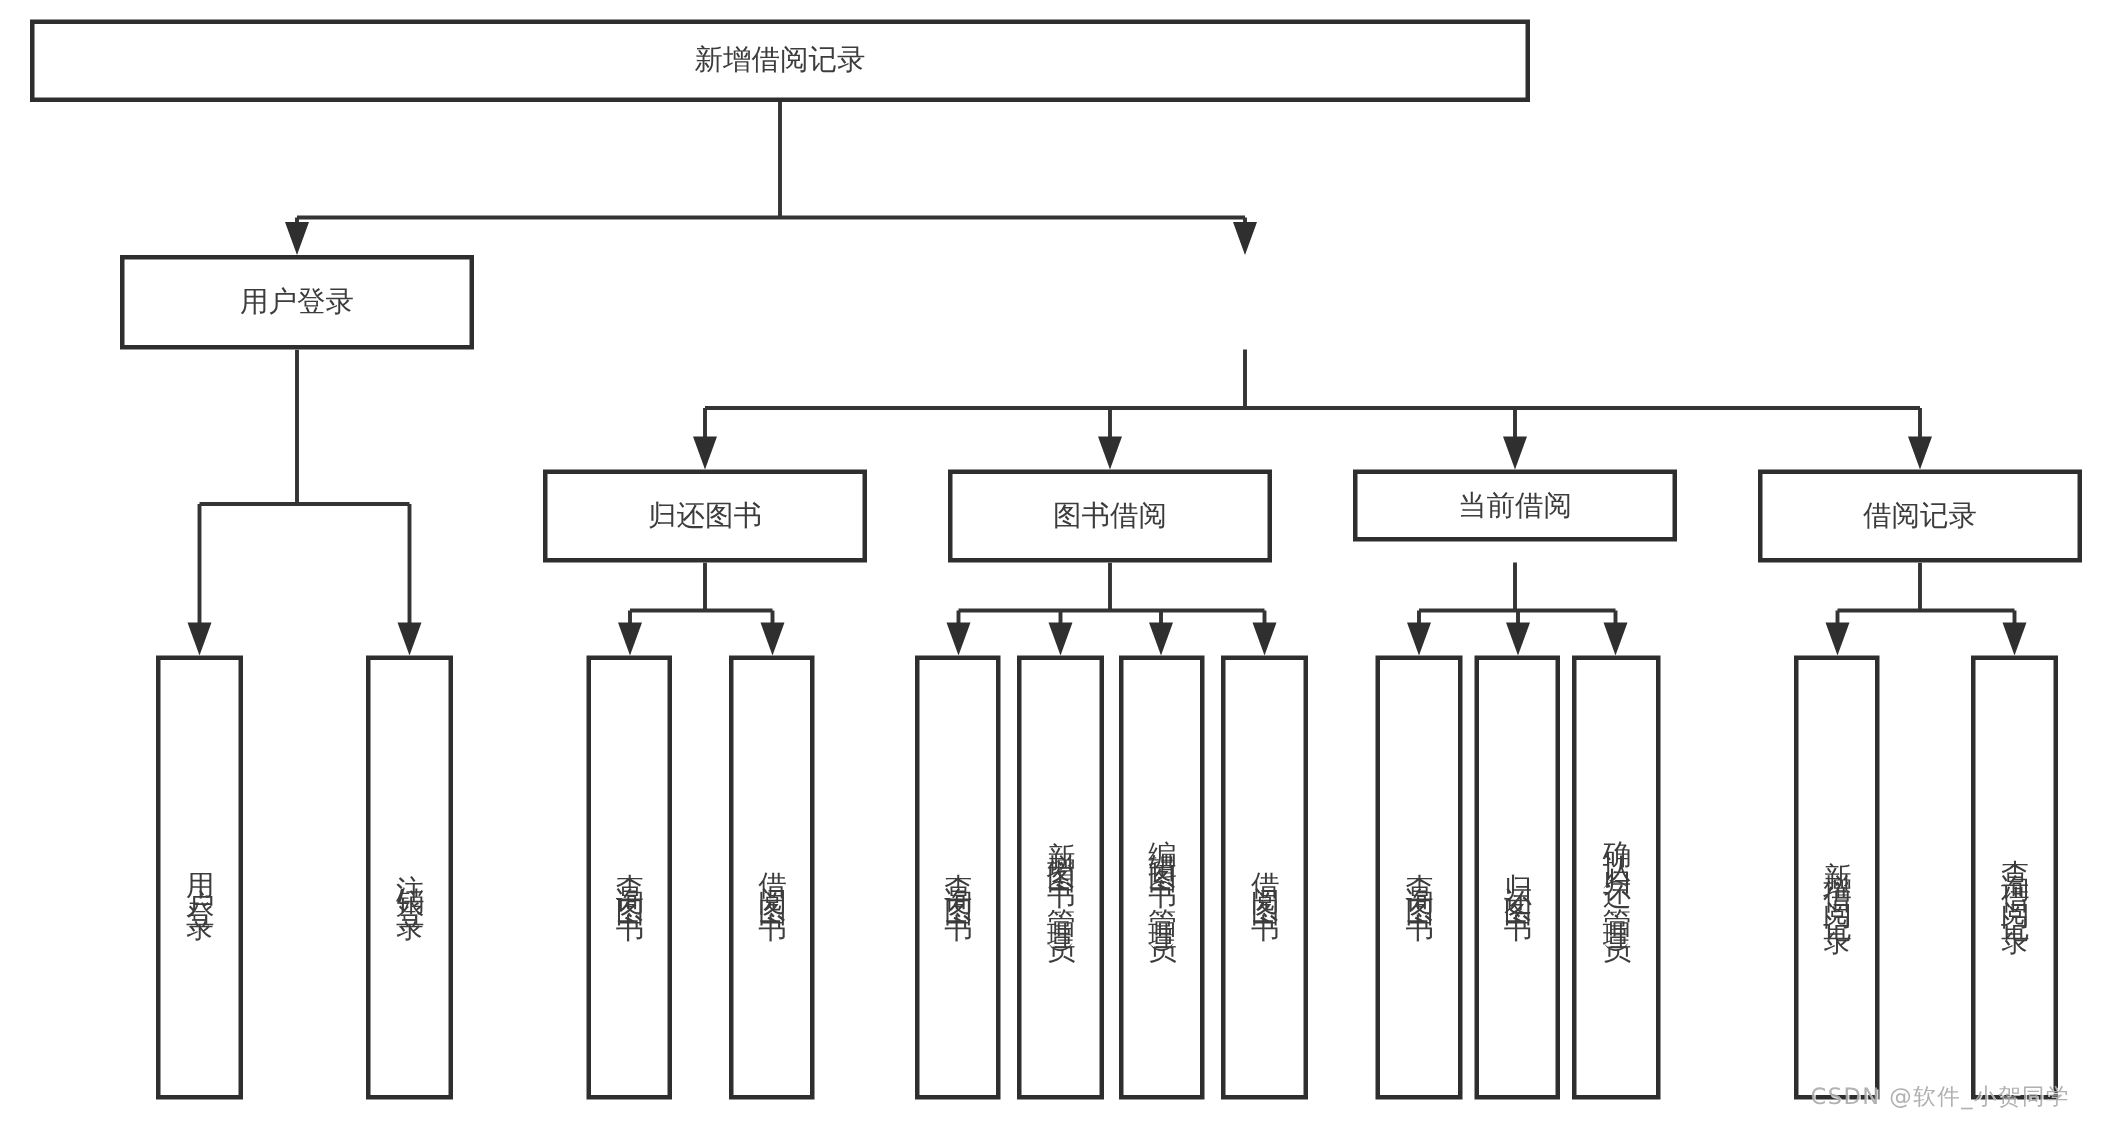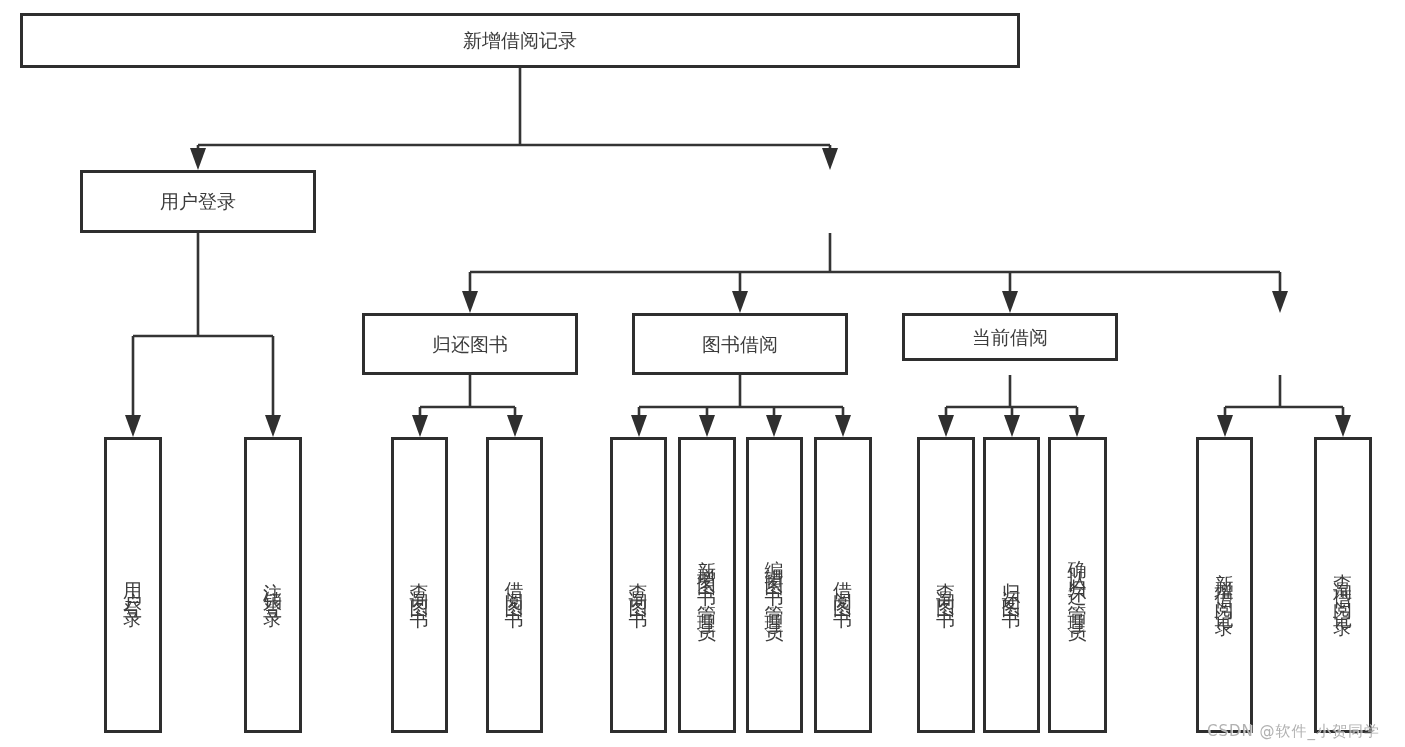--- a/index.html
+++ b/index.html
@@ -104,20 +104,21 @@
     <polygon class="arrow" points="1335,415 1351,415 1343,437"></polygon>
   </svg>
 
   <div class="hbox" style="left:20px; top:13px; width:1000px; height:55px;">新增借阅记录</div>
 
   <div class="hbox" style="left:80px; top:170px; width:236px; height:63px;">用户登录</div>
 
   <div class="hbox" style="left:362px; top:313px; width:216px; height:62px;">归还图书</div>
   <div class="hbox" style="left:632px; top:313px; width:216px; height:62px;">图书借阅</div>
   <div class="hbox" style="left:902px; top:313px; width:216px; height:48px;">当前借阅</div>
+  <div class="hbox" style="left:1172px; top:313px; width:216px; height:62px;">借阅记录</div>
 
   <div class="vbox" style="left:104px;">
     <span>用户登录</span>
   </div>
   <div class="vbox" style="left:244px;">
     <span>注销登录</span>
   </div>
 
   <div class="vbox" style="left:391px; width:57px;">
     <span>查询图书</span>

